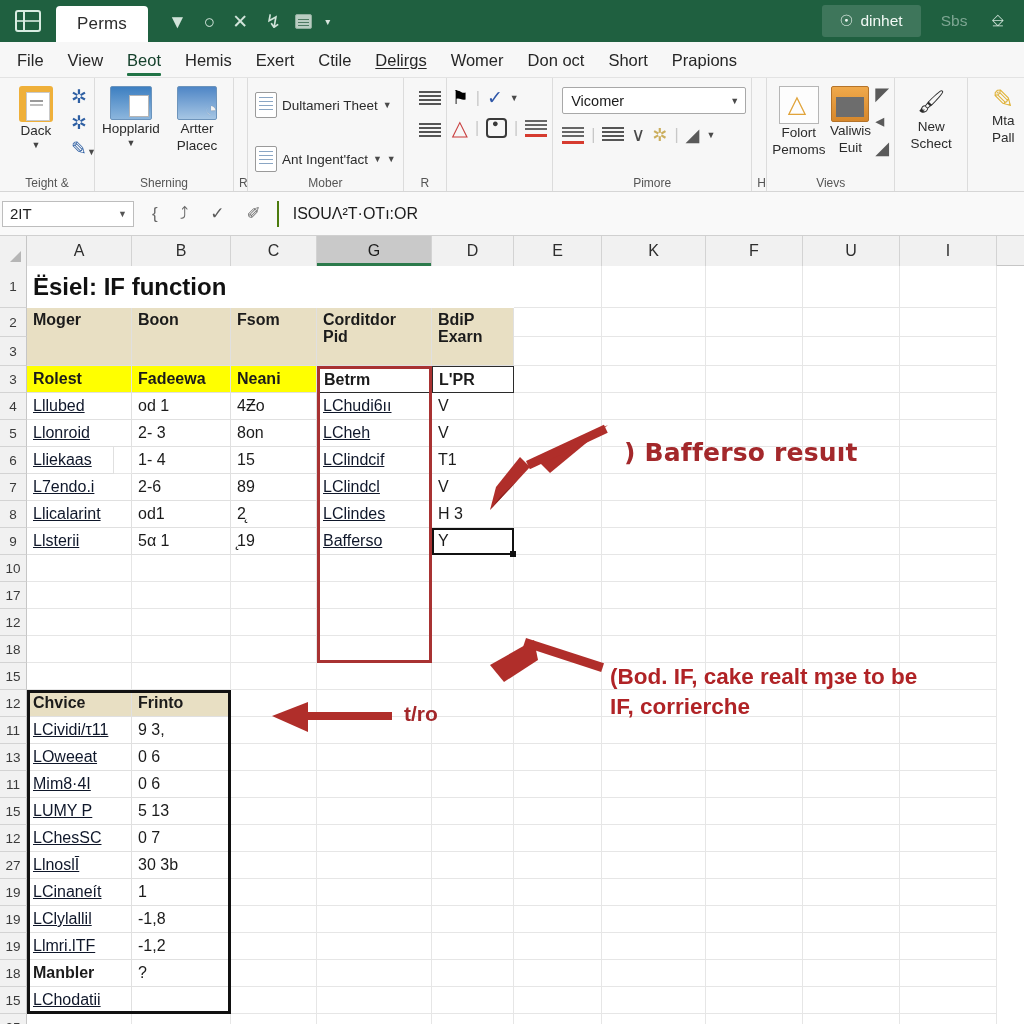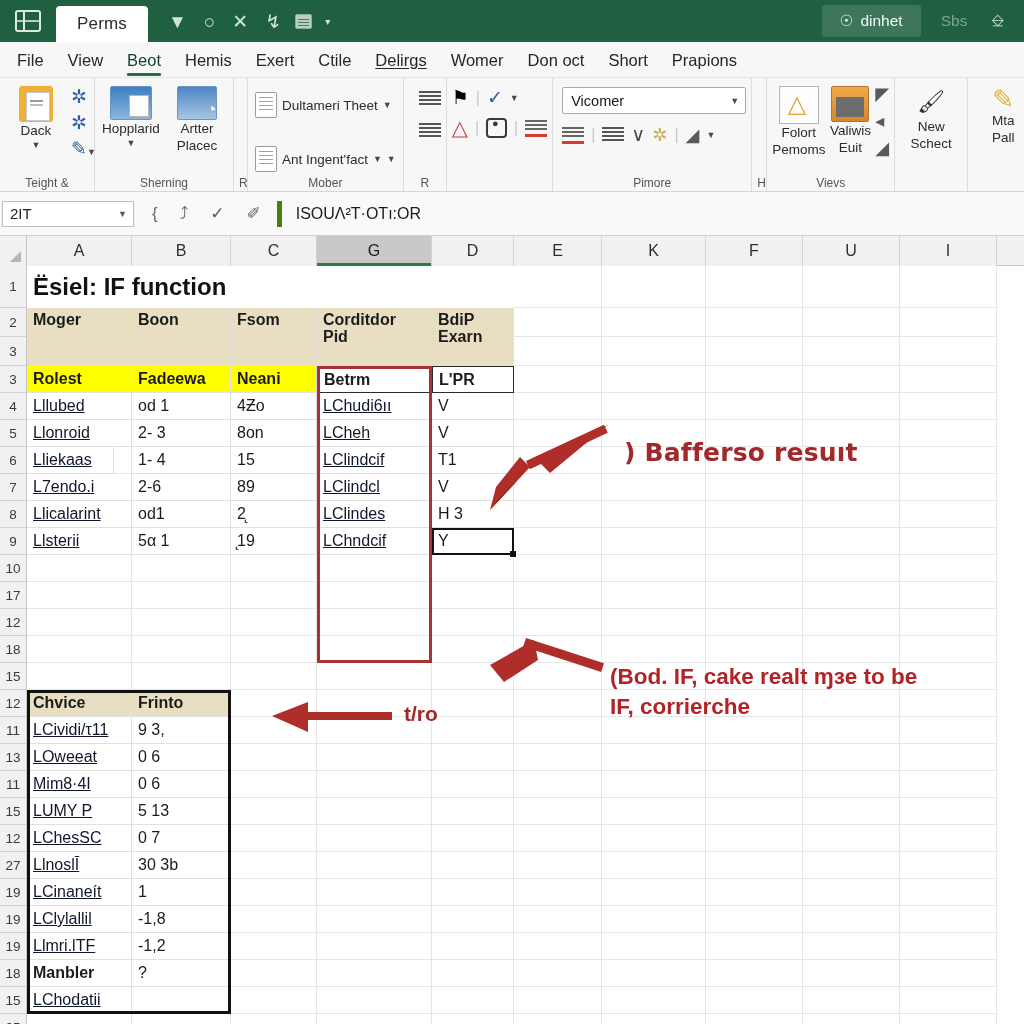--- a/index.html
+++ b/index.html
@@ -171,21 +171,21 @@
     width: 132px; height: 26px; margin-left: 2px;
     background: #fff; border: 1px solid #bdbdbd;
     display: flex; align-items: center; justify-content: space-between;
     padding: 0 6px 0 7px; font-size: 15px; color: #222;
   }
   .namebox .nv { font-size: 9px; color: #555; }
   .fb-btns { display: flex; align-items: center; gap: 22px; padding: 0 16px 0 18px; }
   .fb-btns span { font-size: 17px; color: #6a6a6a; }
   .fb-btns .ok { color: #5b5b5b; }
   .fb-input {
-    flex: 1; height: 26px; border-left: 5px solid #4d7c0f;
+    flex: 1; height: 26px; border-left: 2px solid #4d7c0f;
     display: flex; align-items: center; padding-left: 14px;
     font-size: 16px; color: #1c1c1c;
   }
 
   
   .grid {
     position: absolute; top: 236px; left: 0;
     width: 1024px; height: 788px;
     background: #ffffff;
   }
@@ -837,21 +837,21 @@
       <div class="cell link" style="left: 290px; top: 208px; width: 115px; height: 27px;">LClindcl</div>
       <div class="cell " style="left: 405px; top: 208px; width: 82px; height: 27px;">V</div>
       <div class="cell link" style="left: 0px; top: 235px; width: 105px; height: 27px;">Llicalarint</div>
       <div class="cell " style="left: 105px; top: 235px; width: 99px; height: 27px;">od1</div>
       <div class="cell " style="left: 204px; top: 235px; width: 86px; height: 27px;">2̨</div>
       <div class="cell link" style="left: 290px; top: 235px; width: 115px; height: 27px;">LClindes</div>
       <div class="cell " style="left: 405px; top: 235px; width: 82px; height: 27px;">H 3</div>
       <div class="cell link" style="left: 0px; top: 262px; width: 105px; height: 27px;">Llsterii</div>
       <div class="cell " style="left: 105px; top: 262px; width: 99px; height: 27px;">5α 1</div>
       <div class="cell " style="left: 204px; top: 262px; width: 86px; height: 27px;">̨19</div>
-      <div class="cell link" style="left: 290px; top: 262px; width: 115px; height: 27px;">LChndcif</div>
+      <div class="cell link" style="left: 290px; top: 262px; width: 115px; height: 27px;">Bafferso</div>
       <div class="cell " style="left: 405px; top: 262px; width: 82px; height: 27px;">Y</div>
       <div class="cell beige" style="left: 0px; top: 424px; width: 105px; height: 27px;">Chvice</div>
       <div class="cell beige" style="left: 105px; top: 424px; width: 99px; height: 27px;">Frinto</div>
       <div class="cell link" style="left: 0px; top: 451px; width: 105px; height: 27px;">LCividi/τ11</div>
       <div class="cell " style="left: 105px; top: 451px; width: 99px; height: 27px;">9  3,</div>
       <div class="cell link" style="left: 0px; top: 478px; width: 105px; height: 27px;">LOweeat</div>
       <div class="cell " style="left: 105px; top: 478px; width: 99px; height: 27px;">0  6</div>
       <div class="cell link" style="left: 0px; top: 505px; width: 105px; height: 27px;">Mim8·4I</div>
       <div class="cell " style="left: 105px; top: 505px; width: 99px; height: 27px;">0  6</div>
       <div class="cell link" style="left: 0px; top: 532px; width: 105px; height: 27px;">LUMY P</div>

